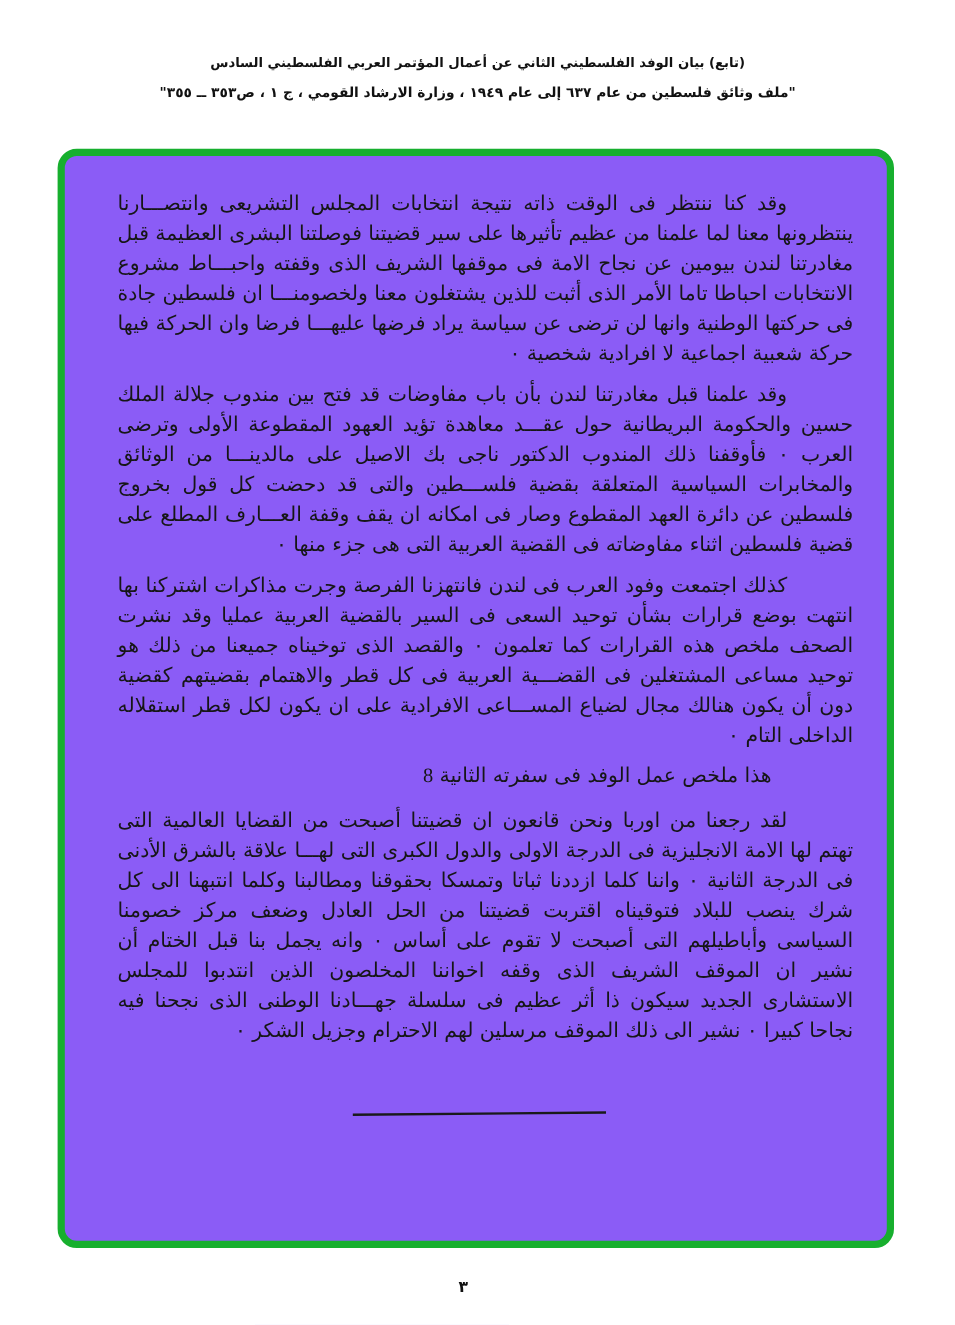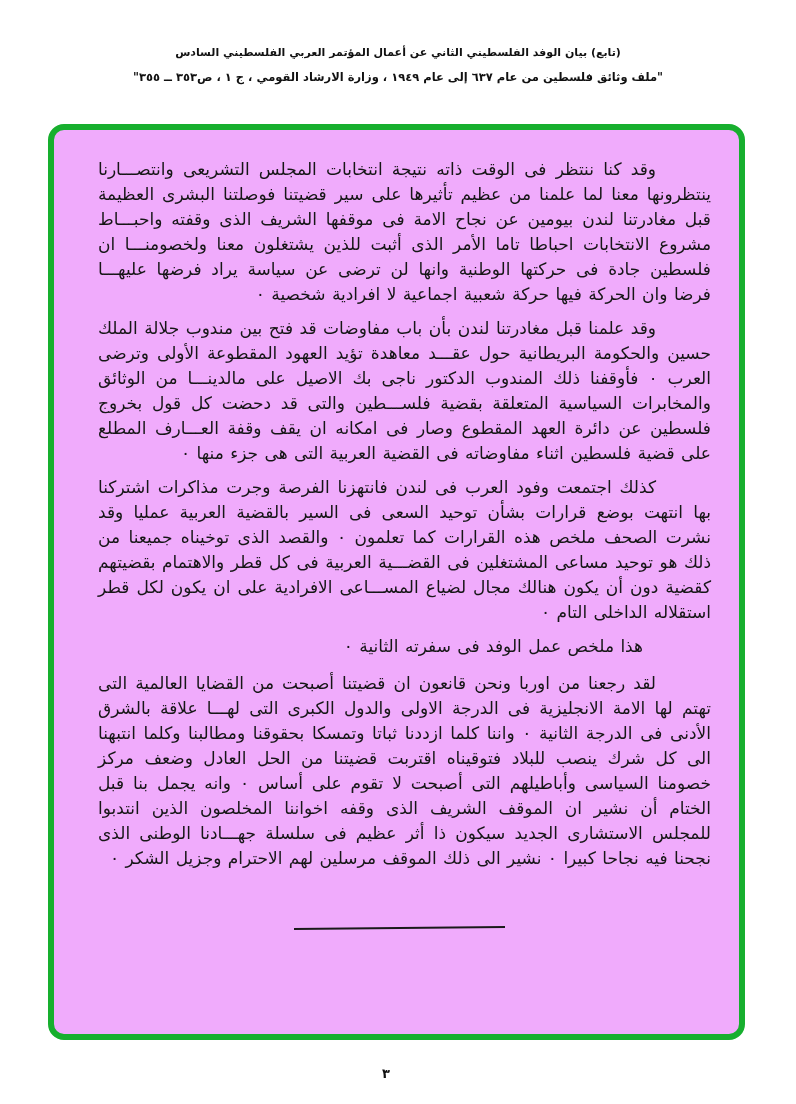--- a/index.html
+++ b/index.html
@@ -38,21 +38,22 @@
   }
   .green-frame {
     position: absolute;
     left: 48px;
     top: 124px;
     width: 697px;
     height: 916px;
     box-sizing: border-box;
     border: 6px solid #17af2e;
     border-radius: 16px;
-    background: #f0abfc;
+    background: #8b5cf6;
+    font-family: Liberation Serif, serif;
   }
   .text-block {
     direction: rtl;
     text-align: justify;
     padding: 27px 28px 0 44px;
     font-size: 17px;
     line-height: 25px;
     color: #161616;
   }
   .para {
@@ -91,19 +92,19 @@
 <header class="doc-header">
   <h1 class="doc-title">(تابع) بيان الوفد الفلسطيني الثاني عن أعمال المؤتمر العربي الفلسطيني السادس</h1>
   <div class="doc-source">"ملف وثائق فلسطين من عام ٦٣٧ إلى عام ١٩٤٩ ، وزارة الارشاد القومي ، ج ١ ، ص٣٥٣ ــ ٣٥٥"</div>
 </header>
 
 <div class="green-frame">
   <div class="text-block">
     <p class="para">وقد كنا ننتظر فى الوقت ذاته نتيجة انتخابات المجلس التشريعى وانتصـــارنا ينتظرونها معنا لما علمنا من عظيم تأثيرها على سير قضيتنا فوصلتنا البشرى العظيمة قبل مغادرتنا لندن بيومين عن نجاح الامة فى موقفها الشريف الذى وقفته واحبـــاط مشروع الانتخابات احباطا تاما الأمر الذى أثبت للذين يشتغلون معنا ولخصومنـــا ان فلسطين جادة فى حركتها الوطنية وانها لن ترضى عن سياسة يراد فرضها عليهـــا فرضا وان الحركة فيها حركة شعبية اجماعية لا افرادية شخصية ٠</p>
     <p class="para">وقد علمنا قبل مغادرتنا لندن بأن باب مفاوضات قد فتح بين مندوب جلالة الملك حسين والحكومة البريطانية حول عقـــد معاهدة تؤيد العهود المقطوعة الأولى وترضى العرب ٠ فأوقفنا ذلك المندوب الدكتور ناجى بك الاصيل على مالدينـــا من الوثائق والمخابرات السياسية المتعلقة بقضية فلســـطين والتى قد دحضت كل قول بخروج فلسطين عن دائرة العهد المقطوع وصار فى امكانه ان يقف وقفة العـــارف المطلع على قضية فلسطين اثناء مفاوضاته فى القضية العربية التى هى جزء منها ٠</p>
     <p class="para">كذلك اجتمعت وفود العرب فى لندن فانتهزنا الفرصة وجرت مذاكرات اشتركنا بها انتهت بوضع قرارات بشأن توحيد السعى فى السير بالقضية العربية عمليا وقد نشرت الصحف ملخص هذه القرارات كما تعلمون ٠ والقصد الذى توخيناه جميعنا من ذلك هو توحيد مساعى المشتغلين فى القضـــية العربية فى كل قطر والاهتمام بقضيتهم كقضية دون أن يكون هنالك مجال لضياع المســـاعى الافرادية على ان يكون لكل قطر استقلاله الداخلى التام ٠</p>
-    <p class="para summary">هذا ملخص عمل الوفد فى سفرته الثانية ٠</p>
+    <p class="para summary">هذا ملخص عمل الوفد فى سفرته الثانية 8</p>
     <p class="para">لقد رجعنا من اوربا ونحن قانعون ان قضيتنا أصبحت من القضايا العالمية التى تهتم لها الامة الانجليزية فى الدرجة الاولى والدول الكبرى التى لهـــا علاقة بالشرق الأدنى فى الدرجة الثانية ٠ واننا كلما ازددنا ثباتا وتمسكا بحقوقنا ومطالبنا وكلما انتبهنا الى كل شرك ينصب للبلاد فتوقيناه اقتربت قضيتنا من الحل العادل وضعف مركز خصومنا السياسى وأباطيلهم التى أصبحت لا تقوم على أساس ٠ وانه يجمل بنا قبل الختام أن نشير ان الموقف الشريف الذى وقفه اخواننا المخلصون الذين انتدبوا للمجلس الاستشارى الجديد سيكون ذا أثر عظيم فى سلسلة جهـــادنا الوطنى الذى نجحنا فيه نجاحا كبيرا ٠ نشير الى ذلك الموقف مرسلين لهم الاحترام وجزيل الشكر ٠</p>
     <div class="separator"></div>
   </div>
 </div>
 
 <div class="page-number">٣</div>
 
 </body></html>

